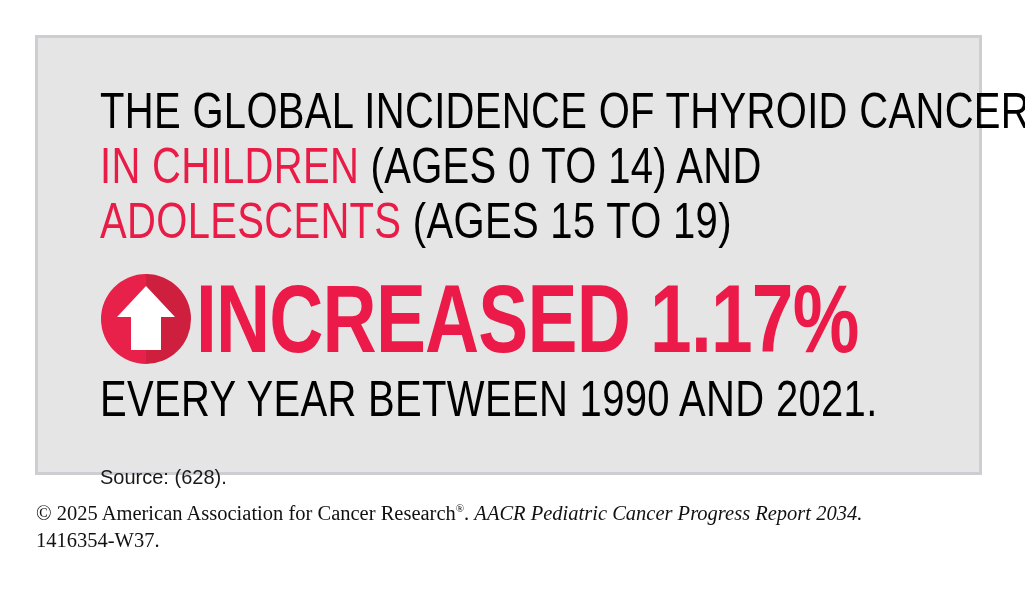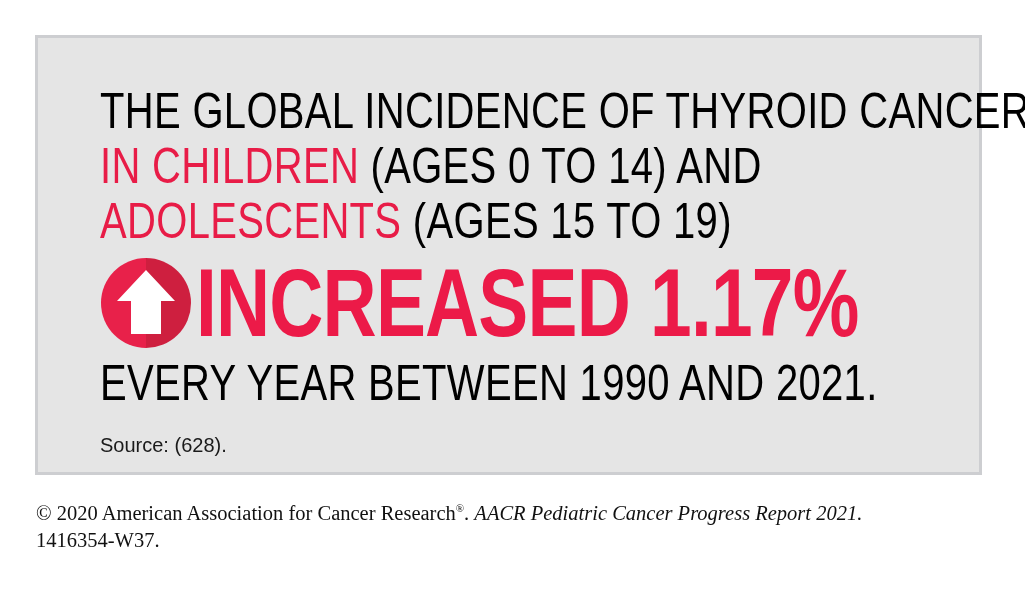--- a/index.html
+++ b/index.html
@@ -47,21 +47,21 @@
     transform-origin: left top;
     white-space: nowrap;
   }
   .headline .hl-line { display: block; }
   .hl-red { color: #E81C47; }
 
   
   .big-row {
     display: flex;
     align-items: center;
-    margin-top: 8px;
+    margin-top: 24px;
     height: 92px;
   }
 
   .arrow-badge {
     width: 92px;
     height: 92px;
     flex: 0 0 92px;
     position: relative;
     display: block;
   }
@@ -93,21 +93,21 @@
     margin-top: 6px;
     letter-spacing: 0.4px;
   }
 
   
   .source {
     font-family: "Liberation Sans", sans-serif;
     font-size: 20px;
     line-height: 24px;
     color: #1a1a1a;
-    margin-top: 22px;
+    margin-top: 38px;
     white-space: nowrap;
   }
 
   
   .footer {
     position: absolute;
     left: 36px;
     top: 500px;
     width: 960px;
     font-family: "Liberation Serif", serif;
@@ -155,15 +155,15 @@
     </div>
 
     <div class="headline-bottom">EVERY YEAR BETWEEN 1990 AND 2021.</div>
 
     <div class="source">Source: (628).</div>
 
   </div>
 </div>
 
 <div class="footer">
-  <span class="line"><span>© 2020 American Association for Cancer Research</span><span class="sup">®</span><span>. </span><span class="ital">AACR Pediatric Cancer Progress Report 2021.</span></span>
+  <span class="line"><span>© 2025 American Association for Cancer Research</span><span class="sup">®</span><span>. </span><span class="ital">AACR Pediatric Cancer Progress Report 2034.</span></span>
   <span class="line">1416354-W37.</span>
 </div>
 
 </body></html>

